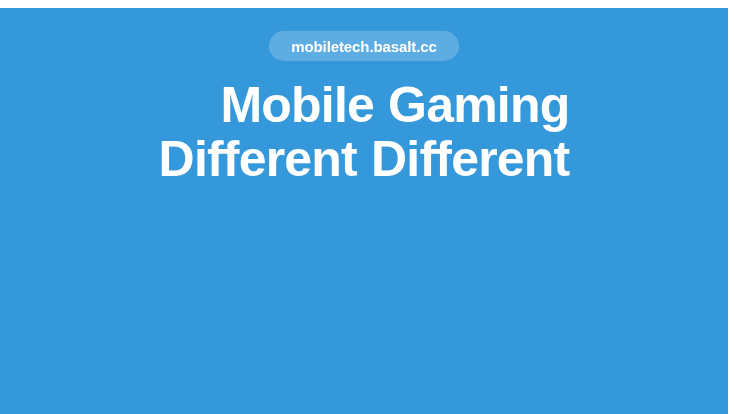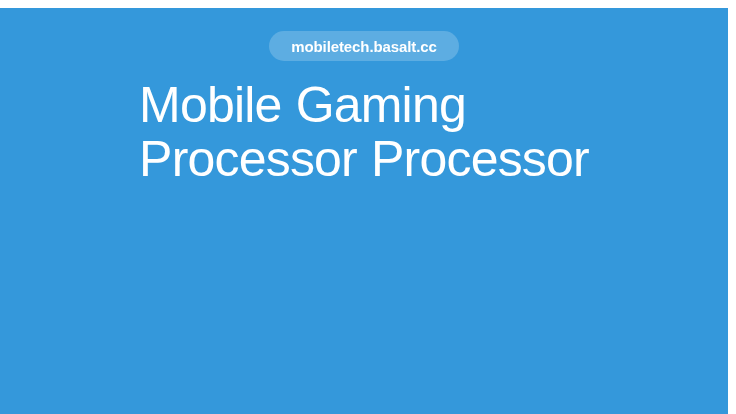--- a/index.html
+++ b/index.html
@@ -52,23 +52,23 @@
     width: 680px;
     display: flex;
     flex-direction: column;
     align-items: center;
   }
 
   #headline {
     margin: 0;
     color: #ffffff;
     font-size: 50px;
-    font-weight: 400;
+    font-weight: 700;
     line-height: 54px;
-    text-align: left;
+    text-align: right;
     letter-spacing: -0.8px;
     word-spacing: 1px;
   }
 
   .headline-line {
     display: block;
     white-space: nowrap;
   }
 </style>
 </head>
@@ -76,17 +76,17 @@
 
 <div id="card">
 
   <div id="domain-badge">
     <span id="domain-badge-label">mobiletech.basalt.cc</span>
   </div>
 
   <div id="headline-wrap">
     <h1 id="headline">
       <span class="headline-line">Mobile Gaming</span>
-      <span class="headline-line">Processor Processor</span>
+      <span class="headline-line">Different Different</span>
     </h1>
   </div>
 
 </div>
 
 </body></html>

